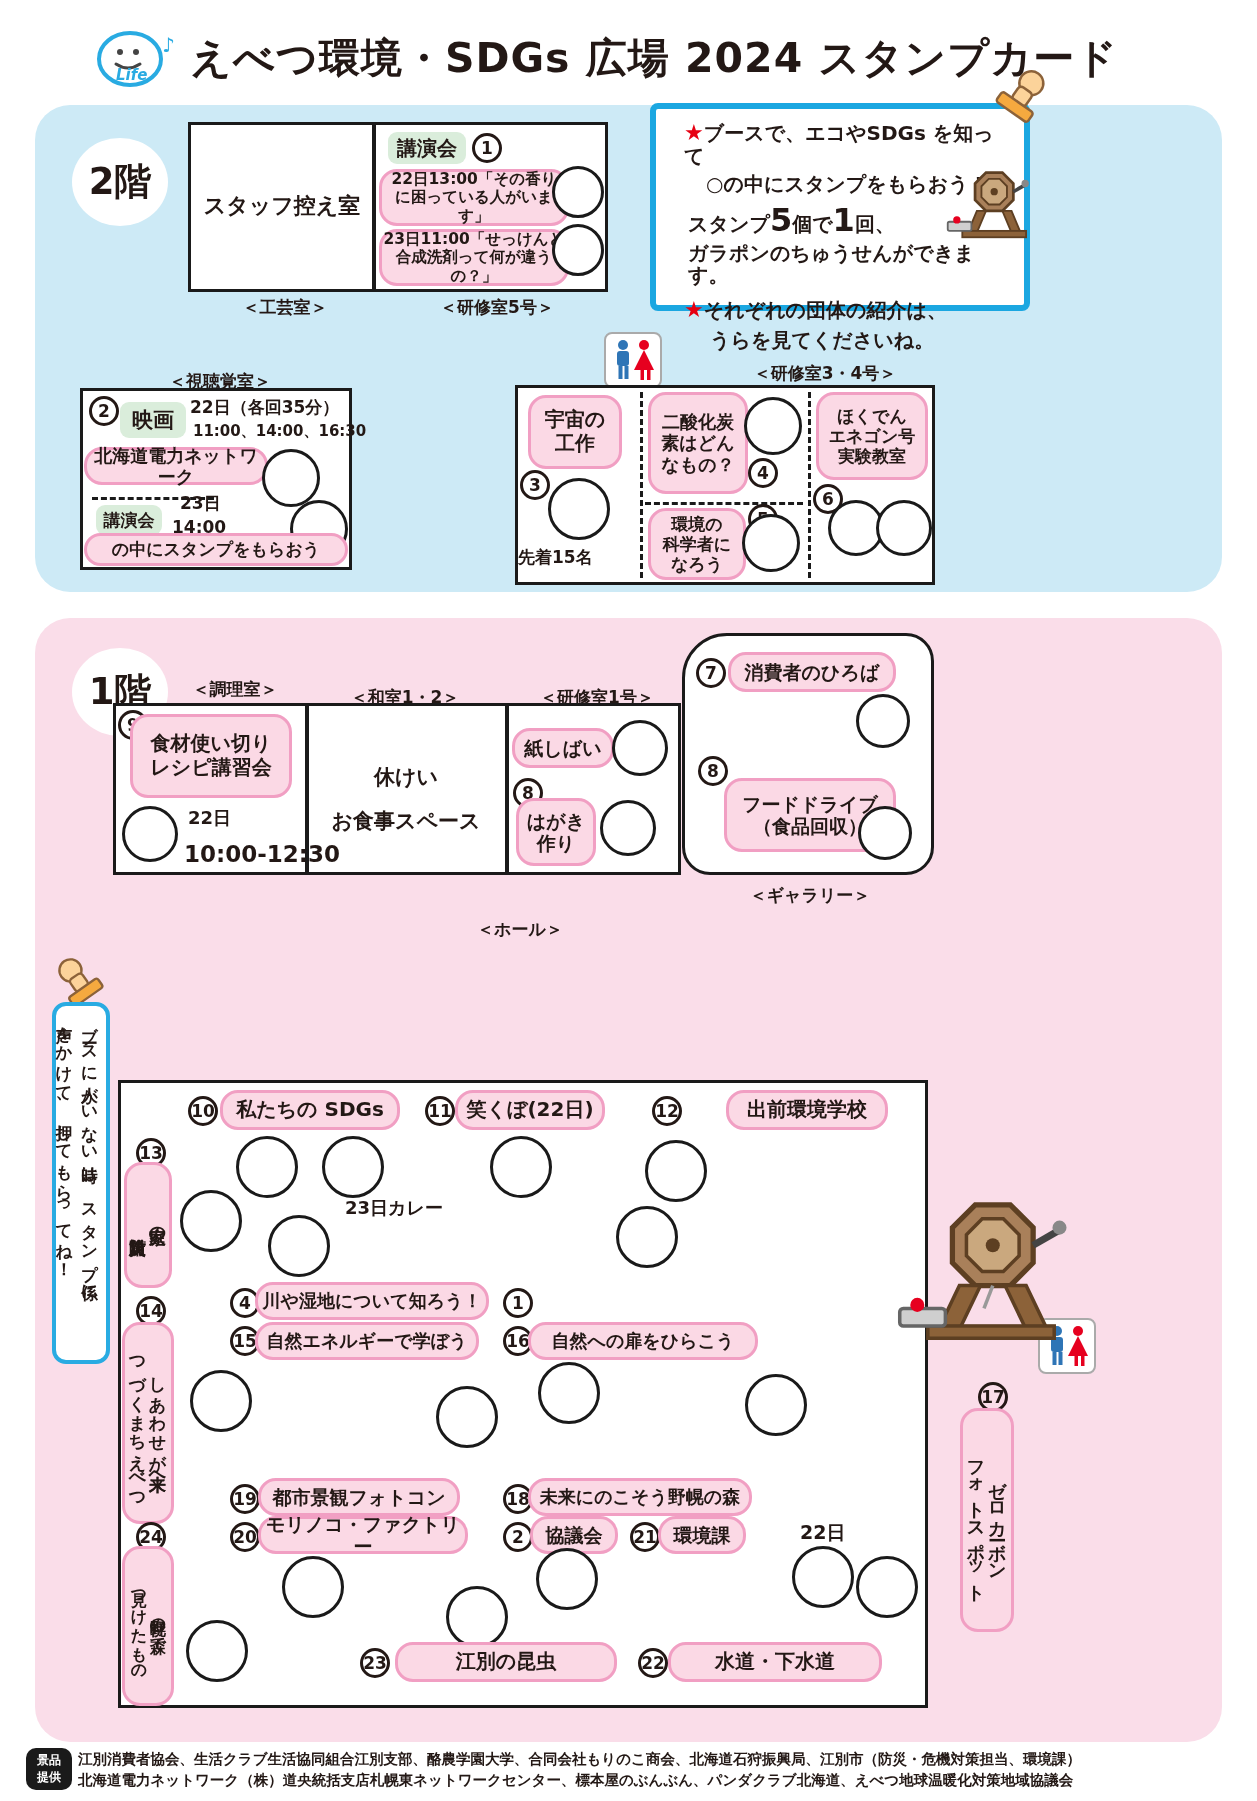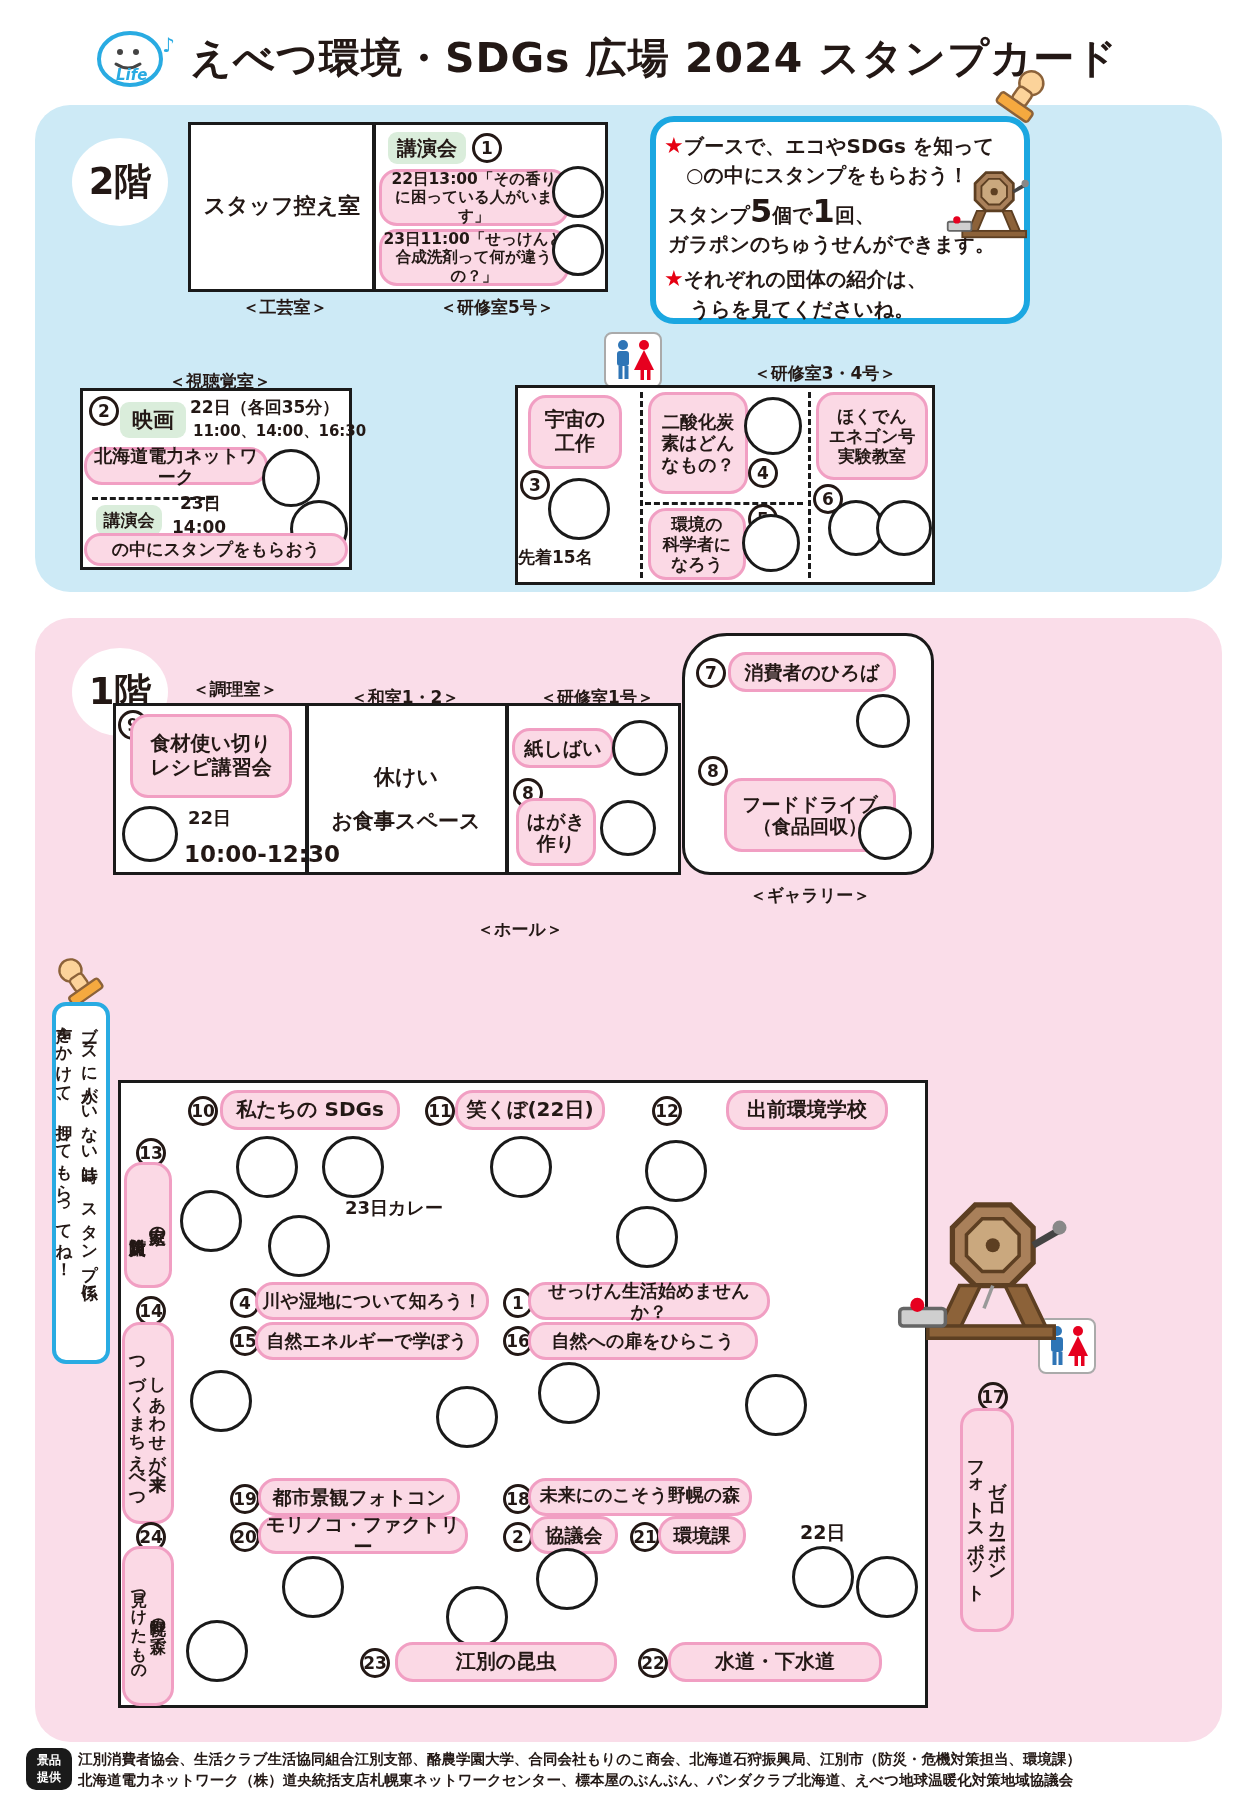--- a/index.html
+++ b/index.html
@@ -54,21 +54,21 @@
   <div class="abs num" style="left:472px;top:133px;">1</div>
   <div class="abs bubble" style="left:379px;top:169px;width:190px;height:57px;font-size:15.5px;">22日13:00「その香り
 に困っている人がいます」</div>
   <div class="abs circle" style="left:552px;top:166px;width:52px;height:52px;"></div>
   <div class="abs bubble" style="left:379px;top:229px;width:190px;height:57px;font-size:15.5px;">23日11:00「せっけんと
 合成洗剤って何が違うの？」</div>
   <div class="abs circle" style="left:552px;top:224px;width:52px;height:52px;"></div>
   <div class="abs rlabel" style="left:225px;top:296px;width:120px;">＜工芸室＞</div>
   <div class="abs rlabel" style="left:412px;top:296px;width:170px;">＜研修室5号＞</div>
 
-  <div class="abs" style="left:650px;top:116px;width:380px;height:208px;background:#fff;border:6px solid #1ba7e1;border-radius:24px;box-sizing:border-box;padding:12px 8px;">
+  <div class="abs" style="left:650px;top:103px;width:380px;height:208px;background:#fff;border:6px solid #1ba7e1;border-radius:8px;box-sizing:border-box;padding:12px 28px;">
     <div class="infoline"><span class="star">★</span><span>ブースで、エコやSDGs を知って</span></div>
     <div class="infoline" style="margin:6px 0 0 22px;"><span>○の中にスタンプをもらおう！</span></div>
     <div class="infoline" style="margin:8px 0 0 4px;display:flex;align-items:baseline;">
       <span>スタンプ</span>
       <span class="bigdigit">5</span>
       <span>個で</span>
       <span class="bigdigit">1</span>
       <span>回、</span>
     </div>
     <div class="infoline" style="margin:4px 0 0 4px;">ガラポンのちゅうせんができます。</div>
@@ -240,21 +240,20 @@
       <rect x="18" y="82" width="72" height="7" fill="#8c6239" stroke="#5d3f22" stroke-width="2"></rect>
       <rect x="2" y="72" width="26" height="10" rx="2" fill="#cfcfcf" stroke="#666" stroke-width="2"></rect>
       <circle cx="12" cy="70" r="4" fill="#e6001f"></circle>
       <line x1="55" y1="59" x2="50" y2="72" stroke="#999" stroke-width="2"></line>
     </svg>
   </div>
 
   <div class="abs num" style="left:230px;top:1288px;">4</div>
   <div class="abs bubble" style="left:255px;top:1282px;width:234px;height:38px;font-size:18px;">川や湿地について知ろう！</div>
   <div class="abs num" style="left:503px;top:1288px;">1</div>
-  <div class="abs bubble" style="left:528px;top:1282px;width:242px;height:38px;font-size:18px;">せっけん生活始めませんか？</div>
   <div class="abs num" style="left:230px;top:1326px;">15</div>
   <div class="abs bubble" style="left:255px;top:1322px;width:224px;height:38px;font-size:18px;">自然エネルギーで学ぼう</div>
   <div class="abs num" style="left:503px;top:1326px;">16</div>
   <div class="abs bubble" style="left:528px;top:1322px;width:230px;height:38px;font-size:18px;">自然への扉をひらこう</div>
 
   <div class="abs num" style="left:136px;top:1296px;">14</div>
   <div class="abs bubble vert" style="left:122px;top:1322px;width:52px;height:202px;font-size:17px;">しあわせが未来へ
 つづくまちえべつ</div>
 
   <div class="abs circle" style="left:190px;top:1370px;width:62px;height:62px;"></div>
@@ -272,21 +271,21 @@
       <circle cx="40" cy="13" r="5" fill="#e6001f"></circle>
       <polygon points="40,18 30,38 50,38" fill="#e6001f"></polygon>
       <rect x="36.5" y="38" width="3.5" height="10" fill="#e6001f"></rect>
       <rect x="43" y="38" width="3.5" height="10" fill="#e6001f"></rect>
     </svg>
   </div>
 
   <div class="abs num" style="left:230px;top:1484px;">19</div>
   <div class="abs bubble" style="left:258px;top:1478px;width:202px;height:38px;font-size:19px;">都市景観フォトコン</div>
   <div class="abs num" style="left:503px;top:1484px;">18</div>
-  <div class="abs bubble" style="left:528px;top:1478px;width:224px;height:38px;font-size:18px;font-family:Liberation Mono, monospace;">未来にのこそう野幌の森</div>
+  <div class="abs bubble" style="left:528px;top:1478px;width:224px;height:38px;font-size:18px;">未来にのこそう野幌の森</div>
   <div class="abs num" style="left:230px;top:1522px;">20</div>
   <div class="abs bubble" style="left:258px;top:1516px;width:210px;height:38px;font-size:19px;">モリノコ・ファクトリー</div>
   <div class="abs num" style="left:503px;top:1522px;">2</div>
   <div class="abs bubble" style="left:530px;top:1516px;width:88px;height:38px;font-size:19px;">協議会</div>
   <div class="abs num" style="left:630px;top:1522px;">21</div>
   <div class="abs bubble" style="left:658px;top:1516px;width:88px;height:38px;font-size:19px;">環境課</div>
   <div class="abs txt" style="left:800px;top:1520px;font-size:19px;">22日</div>
 
   <div class="abs num" style="left:978px;top:1382px;">17</div>
   <div class="abs bubble vert" style="left:960px;top:1408px;width:54px;height:224px;font-size:18px;">ゼロカーボン

